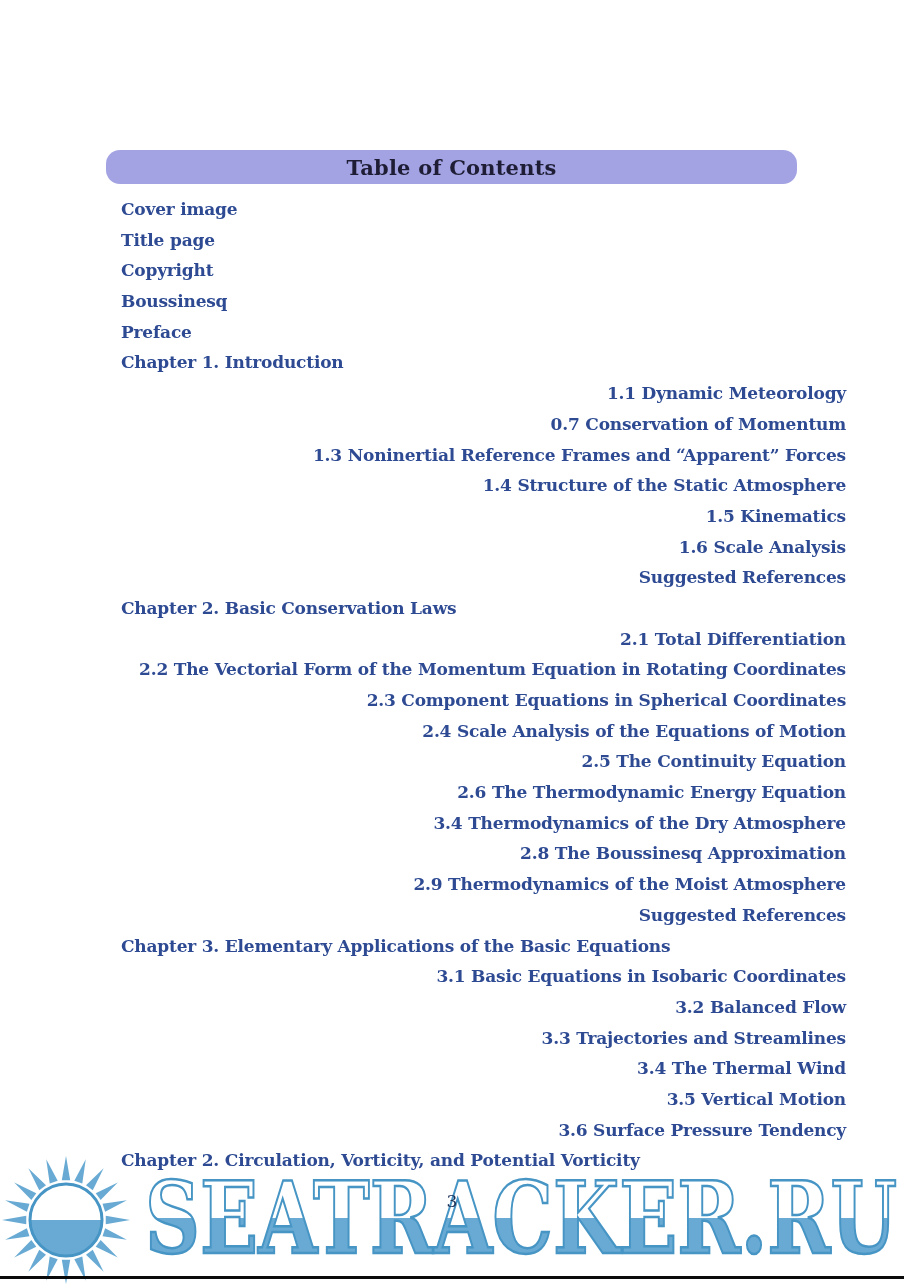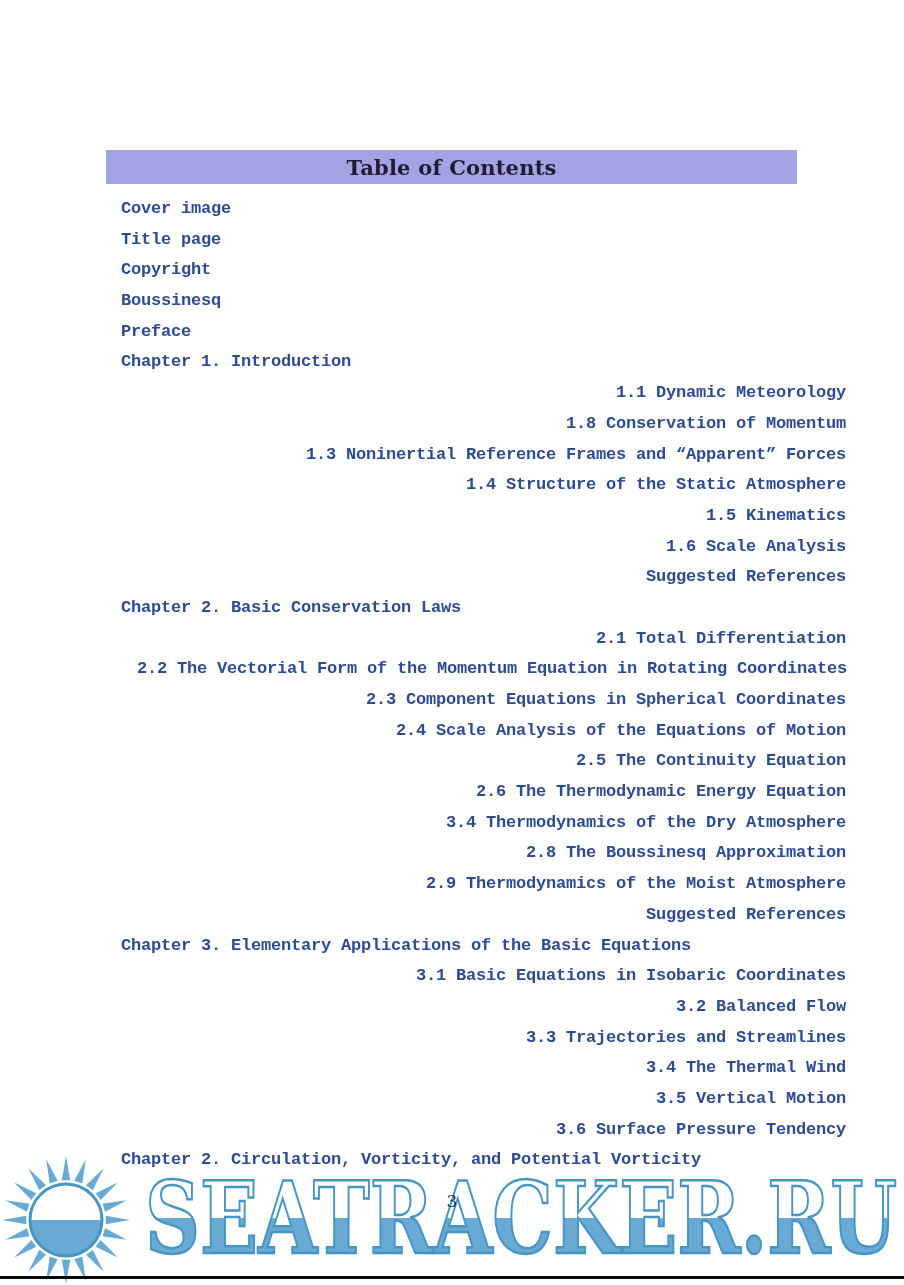--- a/index.html
+++ b/index.html
@@ -5,34 +5,33 @@
   html,body{margin:0;padding:0;}
   body{
     width:904px;height:1285px;position:relative;overflow:hidden;
     background:#ffffff;
     font-family:"DejaVu Serif", serif;
   }
   .content{position:relative;z-index:2;}
   .toc-header{
     position:absolute;left:106px;top:150px;width:691px;height:34px;
     background:#a3a3e3;
-    display:flex;align-items:center;justify-content:center;
+    display:flex;align-items:center;justify-content:center;border-radius:14px;
   }
   .toc-header .title{
     font-size:21px;font-weight:bold;color:#1e1d35;letter-spacing:0.2px;
   }
   .toc-list{
     position:absolute;left:106px;top:184px;width:740px;
     margin:0;padding:10px 0 0 0;
   }
   .toc-item{
     height:30.7px;line-height:30.7px;
     padding-left:15px;
     white-space:nowrap;
-    font-family:Liberation Mono, monospace;
   }
   .toc-item.indent{padding-left:31px;text-align:right;}
   .toc-item a{
     font-size:17px;font-weight:bold;color:#2d4a93;
     text-decoration:none;letter-spacing:-0.2px;
   }
   .page-number{
     position:absolute;left:0;top:1191px;width:100%;
     text-align:center;font-size:17px;color:#1c2f55;z-index:3;
   }
@@ -77,21 +76,21 @@
 
       <div class="toc-item">
         <a href="#">Chapter 1. Introduction</a>
       </div>
 
       <div class="toc-item indent">
         <a href="#">1.1 Dynamic Meteorology</a>
       </div>
 
       <div class="toc-item indent">
-        <a href="#">1.8 Conservation of Momentum</a>
+        <a href="#">0.7 Conservation of Momentum</a>
       </div>
 
       <div class="toc-item indent">
         <a href="#">1.3 Noninertial Reference Frames and “Apparent” Forces</a>
       </div>
 
       <div class="toc-item indent">
         <a href="#">1.4 Structure of the Static Atmosphere</a>
       </div>
 

